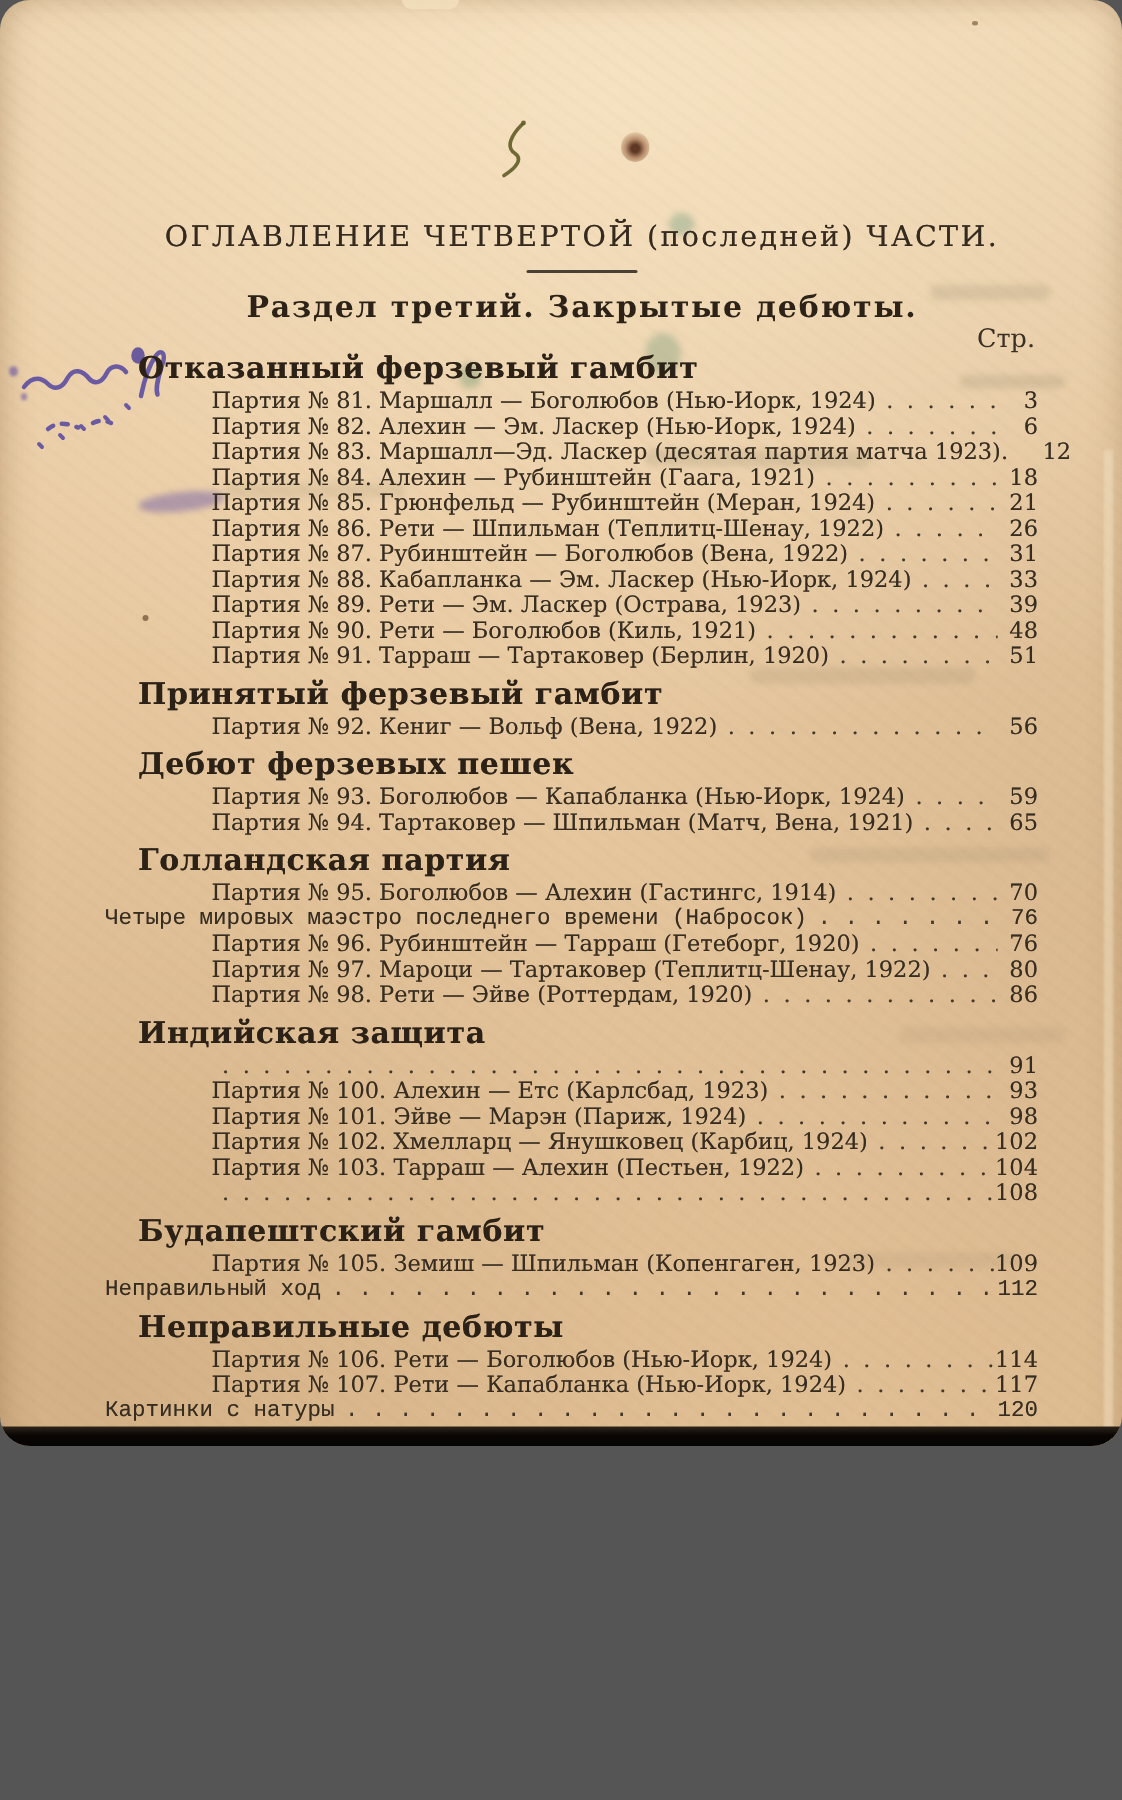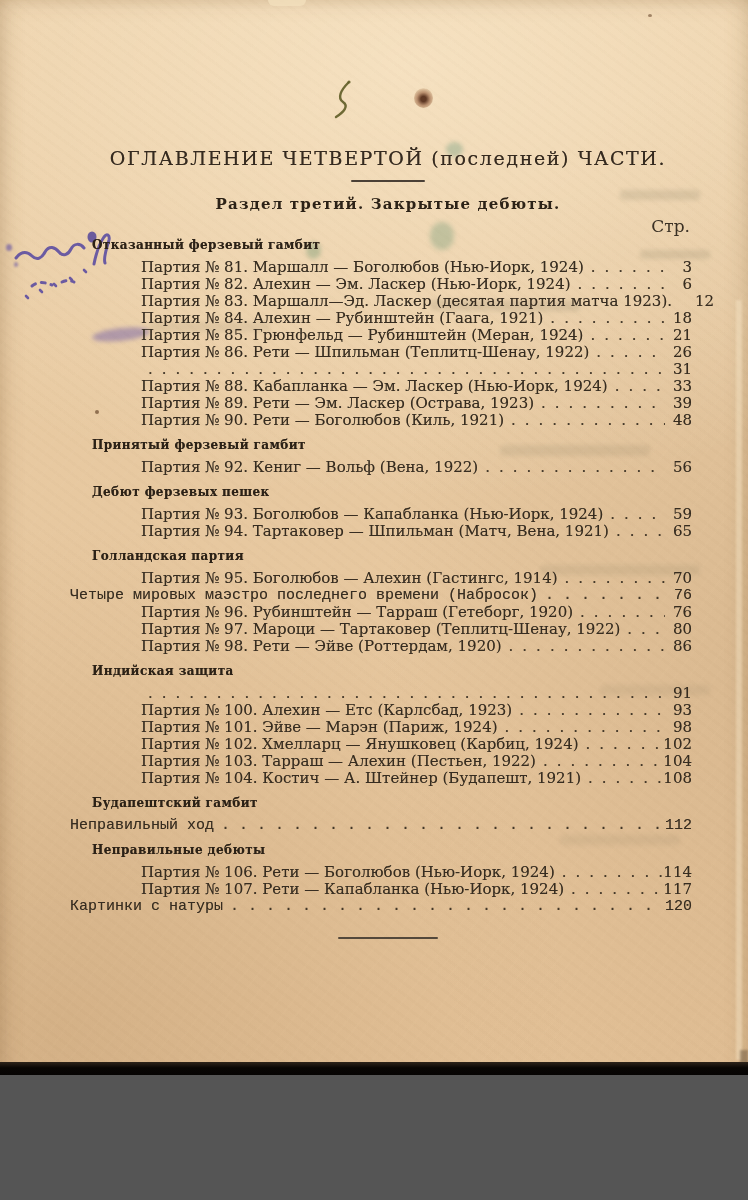--- a/index.html
+++ b/index.html
@@ -1,40 +1,41 @@
 <!DOCTYPE html>
 <html><head>
 <meta charset="utf-8">
 <style>
   html,body{margin:0;padding:0;background:#555;}
   .scan{
-    position:relative; width:748px; height:1075px; overflow:hidden;
+    position:relative; width:748px; height:964px; overflow:hidden;
     font-family:"DejaVu Serif","Liberation Serif",serif;
     color:var(--ink,#33291e);
     background:
       radial-gradient(1100px 700px at 55% 6%, rgba(255,241,214,.55), transparent 62%),
       radial-gradient(850px 850px at 8% 96%, rgba(150,110,66,.20), transparent 60%),
       radial-gradient(700px 1100px at 102% 62%, rgba(140,100,60,.14), transparent 55%),
       linear-gradient(#ebcfa8, #e3c197);
     box-shadow: inset 16px 0 22px -14px rgba(120,85,45,.30),
                 inset -16px 0 22px -14px rgba(120,85,45,.22),
                 inset 0 16px 22px -16px rgba(120,85,45,.18);
+    border-radius: 20px;
   }
   .mottle{position:absolute;inset:0;pointer-events:none;opacity:.5;
     background:
      repeating-linear-gradient(37deg, rgba(120,90,50,.030) 0 3px, transparent 3px 9px),
      repeating-linear-gradient(-53deg, rgba(255,240,210,.035) 0 2px, transparent 2px 11px);}
   .content{position:absolute; left:84px; top:0; width:608px; padding-top:147px;}
   .title{font-size:19px; line-height:22px; text-align:center; letter-spacing:1.6px;
          color:#352a1f; text-shadow:0 0 .4px rgba(53,42,31,.6); white-space:nowrap;}
   .rule{width:74px; height:2px; margin:11px auto 9px; background:#4a4036; border-radius:1px;}
-  .subtitle{font-size:15px; line-height:26px; font-weight:bold; text-align:center;
+  .subtitle{font-size:20px; line-height:26px; font-weight:bold; text-align:center;
             letter-spacing:1.2px; color:#2c2217;}
   .strlabel{font-size:17px; line-height:18px; text-align:right; padding-right:2px; color:#3a3024;}
-  .heading{font-size:12px; line-height:20px; font-weight:bold; letter-spacing:.4px;
+  .heading{font-size:20px; line-height:20px; font-weight:bold; letter-spacing:.4px;
            margin:6px 0 4px; padding-left:8px; color:#2b2116;
            text-shadow:0 0 .4px rgba(43,33,22,.55);}
   .section:first-child .heading{margin-top:0;}
   .entry{display:flex; align-items:baseline; font-size:15px; line-height:17px;
          color:#362c20; text-shadow:0 0 .3px rgba(54,44,32,.45);}
   .entry .etext{white-space:nowrap;}
   .entry.g{padding-left:57px;}
   .entry.n{margin-left:-14px;font-family:Liberation Mono, monospace;}
   .leader{flex:1 1 auto; overflow:hidden; white-space:nowrap; min-width:8px; padding-left:7px; opacity:.92;}
   .leader::after{content:"......................................................"; letter-spacing:9px;}
@@ -132,37 +133,43 @@
             <span class="etext">Партия № 85. Грюнфельд — Рубинштейн (Меран, 1924)</span>
             <span class="leader"></span>
             <span class="pagenum">21</span>
           </div>
           <div class="entry g">
             <span class="etext">Партия № 86. Рети — Шпильман (Теплитц-Шенау, 1922)</span>
             <span class="leader"></span>
             <span class="pagenum">26</span>
           </div>
           <div class="entry g">
+            <span class="etext">Партия № 87. Рубинштейн — Боголюбов (Вена, 1922)</span>
             <span class="leader"></span>
             <span class="pagenum">31</span>
           </div>
           <div class="entry g">
             <span class="etext">Партия № 88. Кабапланка — Эм. Ласкер (Нью-Иорк, 1924)</span>
             <span class="leader"></span>
             <span class="pagenum">33</span>
           </div>
           <div class="entry g">
             <span class="etext">Партия № 89. Рети — Эм. Ласкер (Острава, 1923)</span>
             <span class="leader"></span>
             <span class="pagenum">39</span>
           </div>
           <div class="entry g">
             <span class="etext">Партия № 90. Рети — Боголюбов (Киль, 1921)</span>
             <span class="leader"></span>
             <span class="pagenum">48</span>
+          </div>
+          <div class="entry g">
+            <span class="etext">Партия № 91. Тарраш — Тартаковер (Берлин, 1920)</span>
+            <span class="leader"></span>
+            <span class="pagenum">51</span>
           </div>
         </div>
         <div class="section">
           <div class="heading">Принятый ферзевый гамбит</div>
           <div class="entry g">
             <span class="etext">Партия № 92. Кениг — Вольф (Вена, 1922)</span>
             <span class="leader"></span>
             <span class="pagenum">56</span>
           </div>
         </div>
@@ -227,27 +234,31 @@
             <span class="etext">Партия № 102. Хмелларц — Янушковец (Карбиц, 1924)</span>
             <span class="leader"></span>
             <span class="pagenum">102</span>
           </div>
           <div class="entry g">
             <span class="etext">Партия № 103. Тарраш — Алехин (Пестьен, 1922)</span>
             <span class="leader"></span>
             <span class="pagenum">104</span>
           </div>
           <div class="entry g">
-            <span class="etext">Партия № 104. Костич — А. Штейнер (Будапешт, 1921)</span>
             <span class="leader"></span>
             <span class="pagenum">108</span>
           </div>
         </div>
         <div class="section">
           <div class="heading">Будапештский гамбит</div>
+          <div class="entry g">
+            <span class="etext">Партия № 105. Земиш — Шпильман (Копенгаген, 1923)</span>
+            <span class="leader"></span>
+            <span class="pagenum">109</span>
+          </div>
           <div class="entry n">
             <span class="etext">Неправильный ход</span>
             <span class="leader"></span>
             <span class="pagenum">112</span>
           </div>
         </div>
         <div class="section">
           <div class="heading">Неправильные дебюты</div>
           <div class="entry g">
             <span class="etext">Партия № 106. Рети — Боголюбов (Нью-Иорк, 1924)</span>

